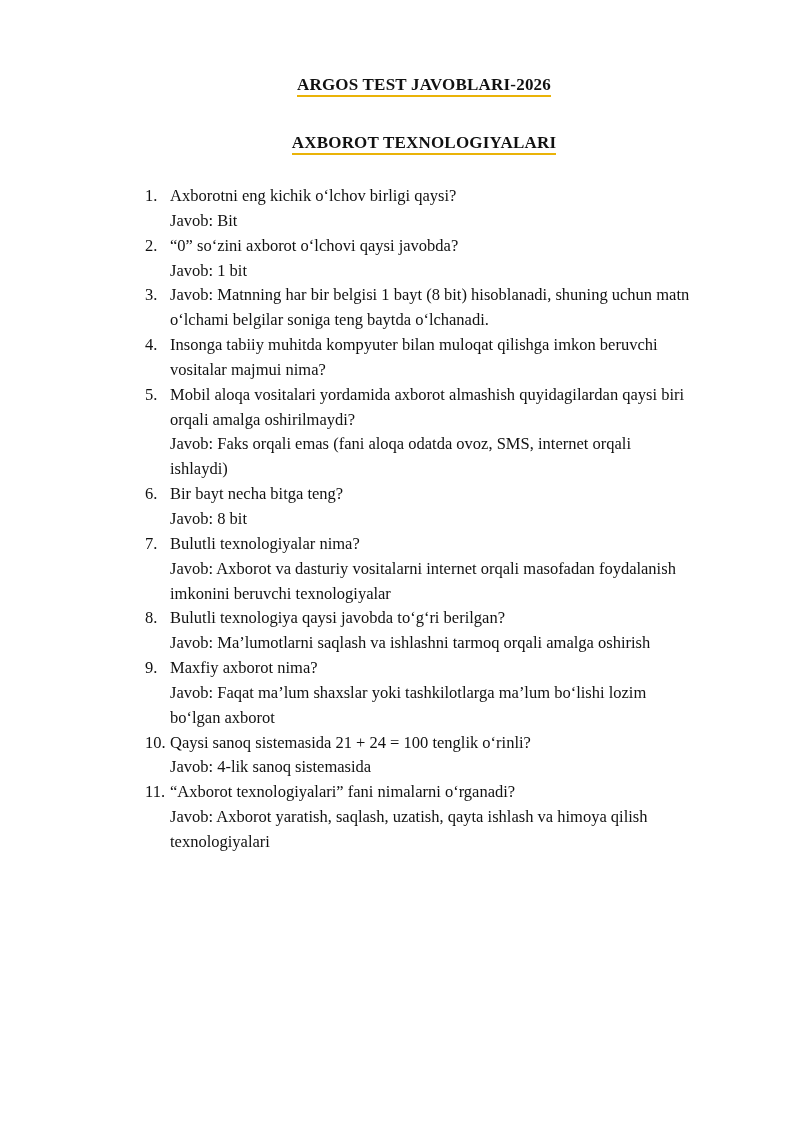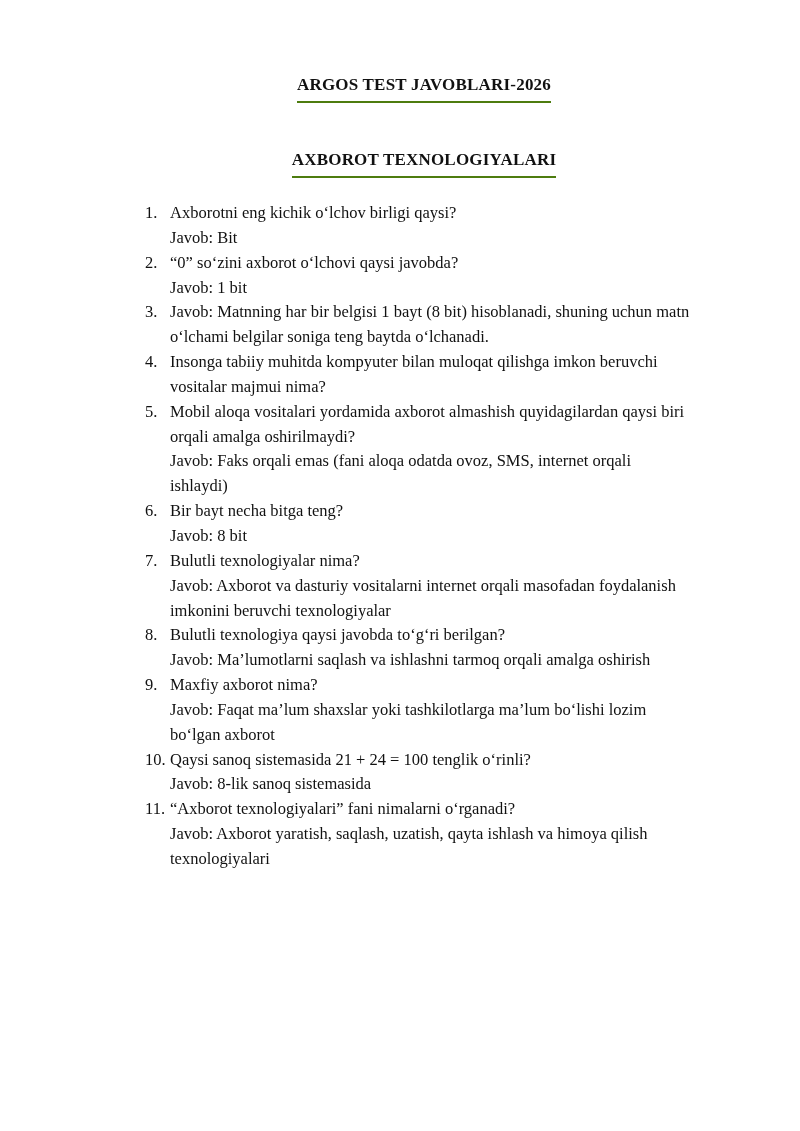--- a/index.html
+++ b/index.html
@@ -22,25 +22,25 @@
     margin-left: 145px;
     width: 558px;
     text-align: center;
     font-weight: bold;
     font-size: 17px;
     line-height: 22px;
     height: 22px;
     letter-spacing: 0.2px;
   }
   .heading-row .underlined {
-    border-bottom: 2px solid #4d7c0f;
-    padding-bottom: 7px;
+    border-bottom: 2px solid #eab308;
+    padding-bottom: 1px;
   }
   .section-heading {
-    margin-top: 53px;
+    margin-top: 36px;
   }
   .qa-list {
     margin-top: 30px;
     margin-left: 170px;
     width: 520px;
     font-size: 16.5px;
     line-height: 24.85px;
     text-align: left;
   }
   .item { margin: 0; }
@@ -126,21 +126,21 @@
       <div class="q-line">
         <span class="num">9.</span><span>Maxfiy axborot nima?</span>
       </div>
       <div class="a">Javob: Faqat ma’lum shaxslar yoki tashkilotlarga ma’lum boʻlishi lozim boʻlgan axborot</div>
     </div>
 
     <div class="item">
       <div class="q-line">
         <span class="num">10.</span><span>Qaysi sanoq sistemasida 21 + 24 = 100 tenglik oʻrinli?</span>
       </div>
-      <div class="a">Javob: 8-lik sanoq sistemasida</div>
+      <div class="a">Javob: 4-lik sanoq sistemasida</div>
     </div>
 
     <div class="item">
       <div class="q-line">
         <span class="num">11.</span><span>“Axborot texnologiyalari” fani nimalarni oʻrganadi?</span>
       </div>
       <div class="a">Javob: Axborot yaratish, saqlash, uzatish, qayta ishlash va himoya qilish texnologiyalari</div>
     </div>
 
 

